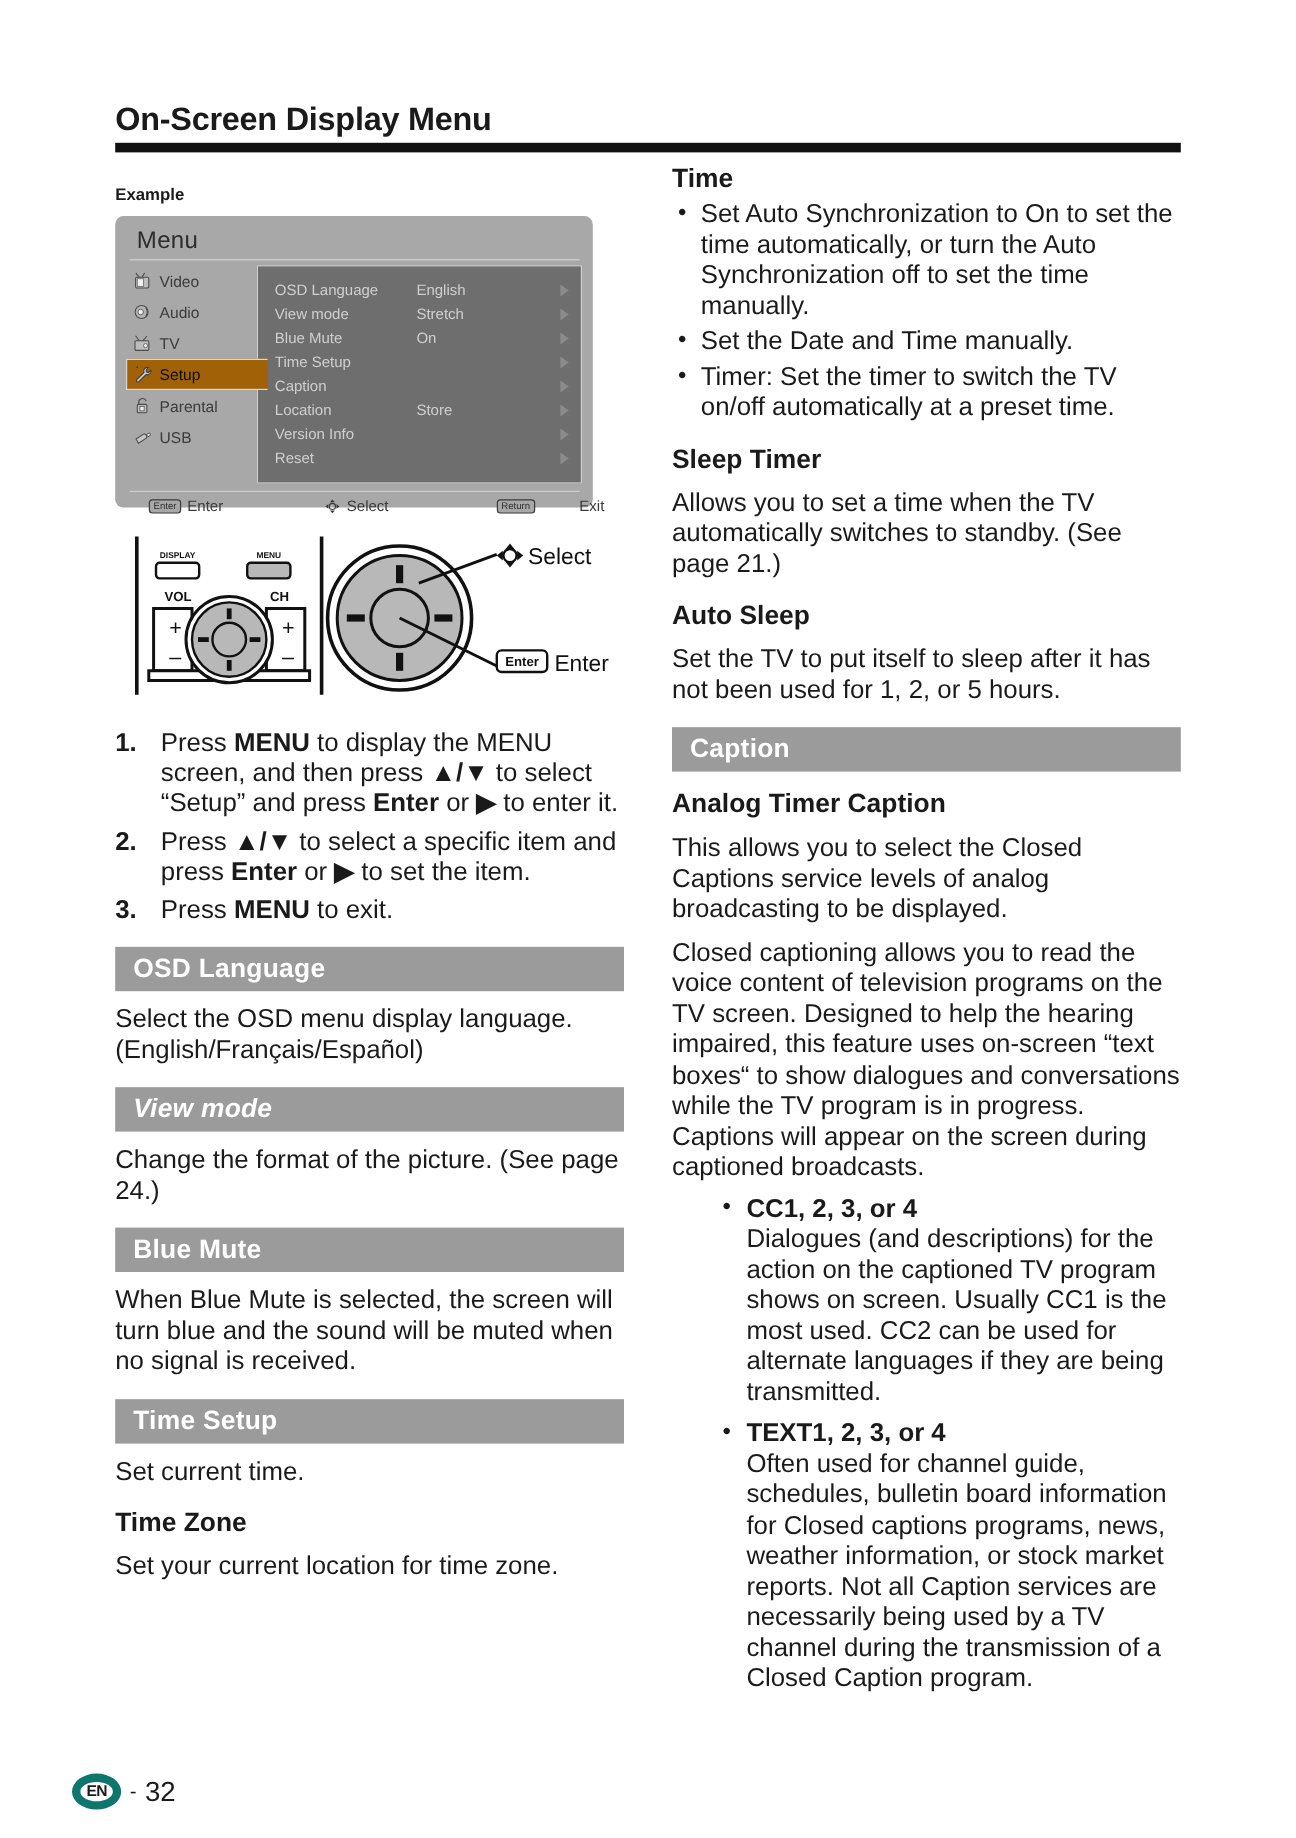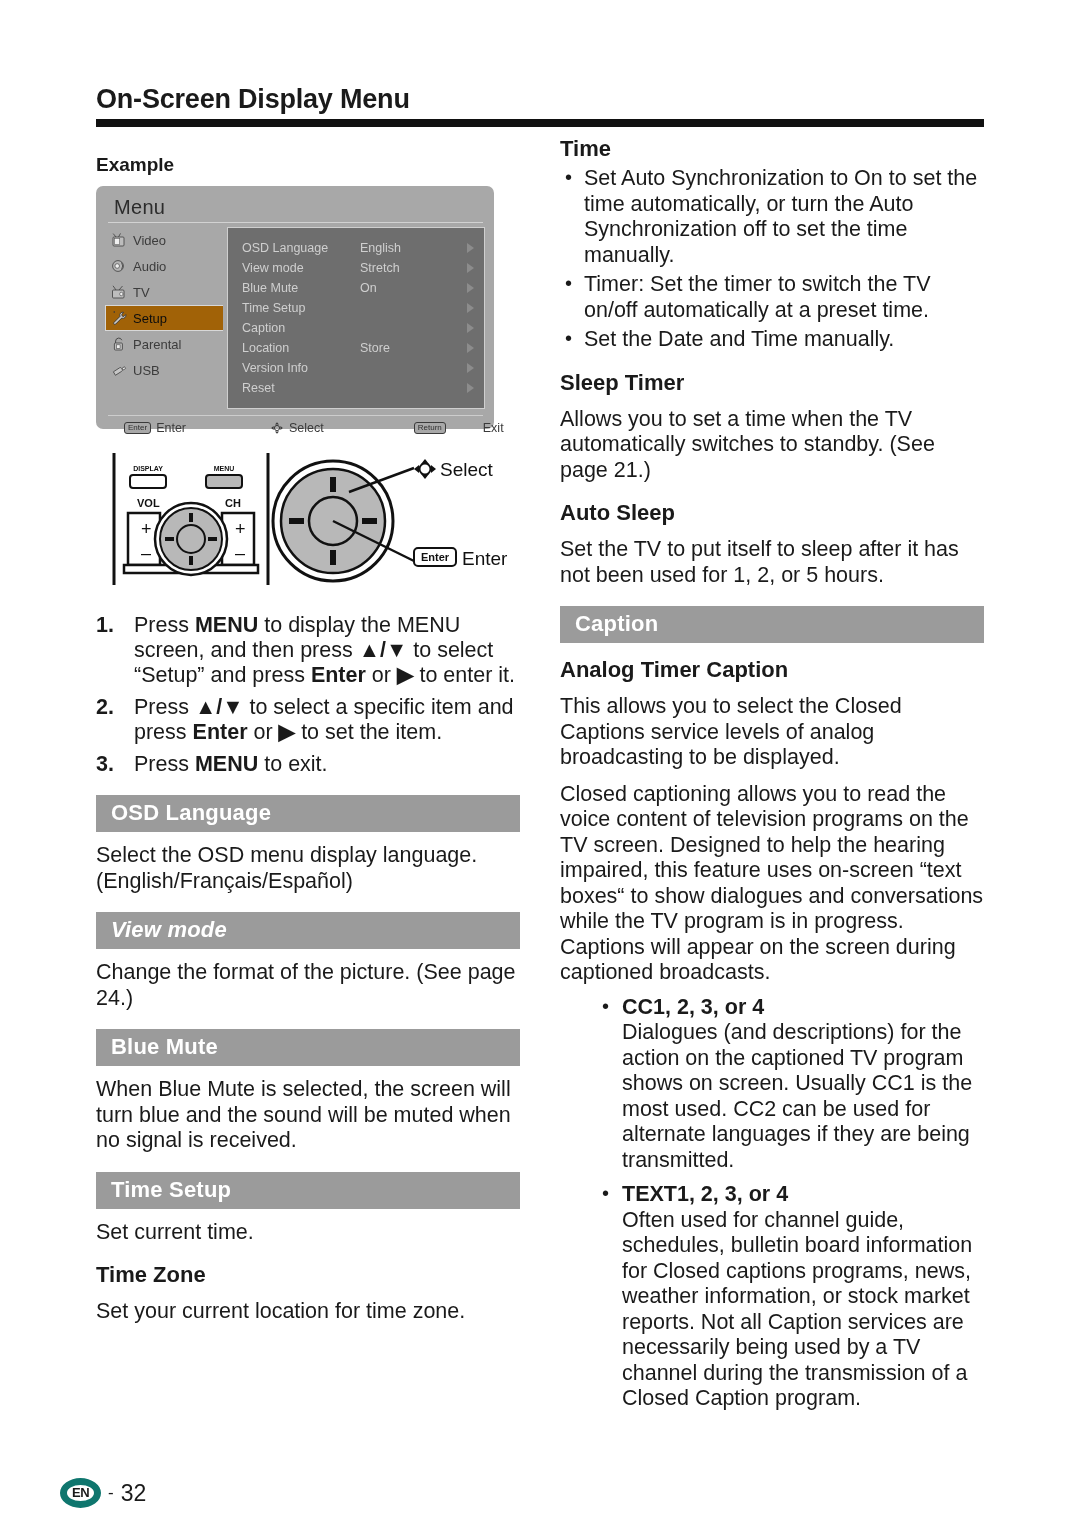--- a/index.html
+++ b/index.html
@@ -64,21 +64,21 @@
     padding: 0 0 0 30px;
     font-size: 25px;
     font-weight: bold;
     letter-spacing: 0.1px;
     box-sizing: border-box;
   }
 
   
   .example-label {
     margin-top: 18px;
-    font-size: 19px;
+    font-size: 14px;
     font-weight: bold;
   }
 
   
   .tvshot {
     margin-top: 10px;
     width: 398px;
     height: 243px;
     background: #a8a8a8;
     border-radius: 7px;
@@ -96,21 +96,20 @@
   }
   .tvshot-rule {
     height: 1px;
     background: #d2d2d2;
     margin: 0 2px 4px 2px;
   }
   .tvshot-body {
     display: flex;
     height: 182px;
     position: relative;
-    gap: 13px;
   }
   .tv-sidebar {
     width: 110px;
     flex: 0 0 110px;
     position: relative;
     z-index: 2;
   }
   .tv-side-item {
     height: 26px;
     display: flex;
@@ -521,22 +520,22 @@
 
     <div class="subhead">Time Zone</div>
     <div class="para">Set your current location for time zone.</div>
   </div>
 
   <div class="col-right">
 
     <div class="subhead" style="margin-top:0">Time</div>
     <ul class="bul">
       <li>Set Auto Synchronization to On to set the time automatically, or turn the Auto Synchronization off to set the time manually.</li>
+      <li>Set the Date and Time manually.</li>
       <li>Timer: Set the timer to switch the TV on/off automatically at a preset time.</li>
-      <li>Set the Date and Time manually.</li>
     </ul>
 
     <div class="subhead">Sleep Timer</div>
     <div class="para">Allows you to set a time when the TV automatically switches to standby. (See page 21.)</div>
 
     <div class="subhead">Auto Sleep</div>
     <div class="para">Set the TV to put itself to sleep after it has not been used for 1, 2, or 5 hours.</div>
 
     <div class="band">Caption</div>
 

